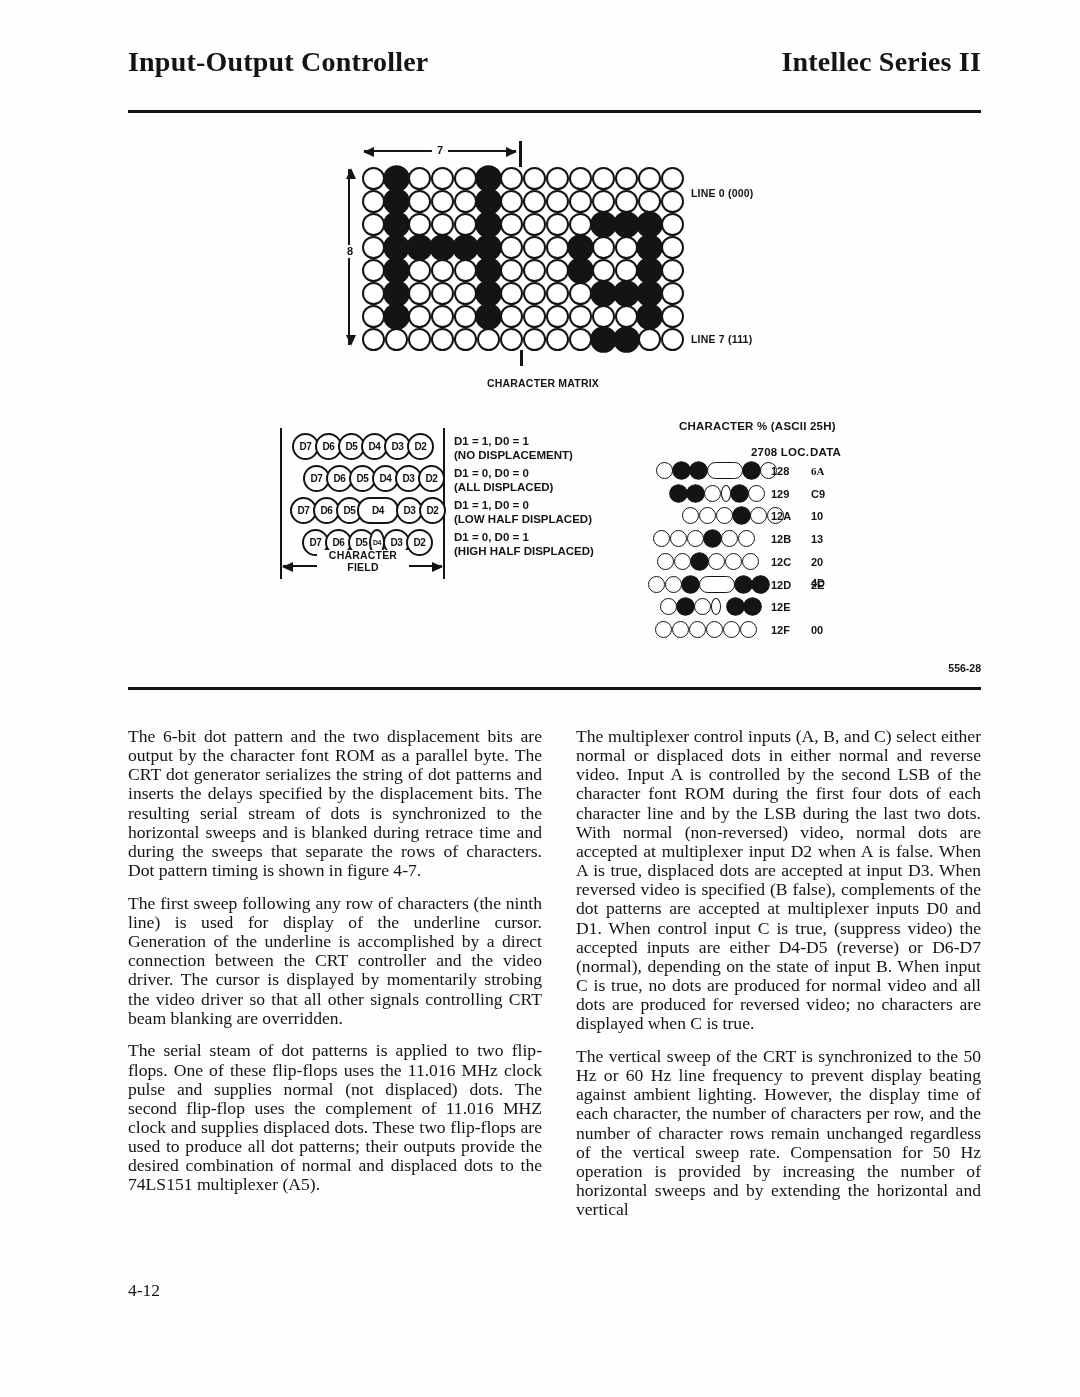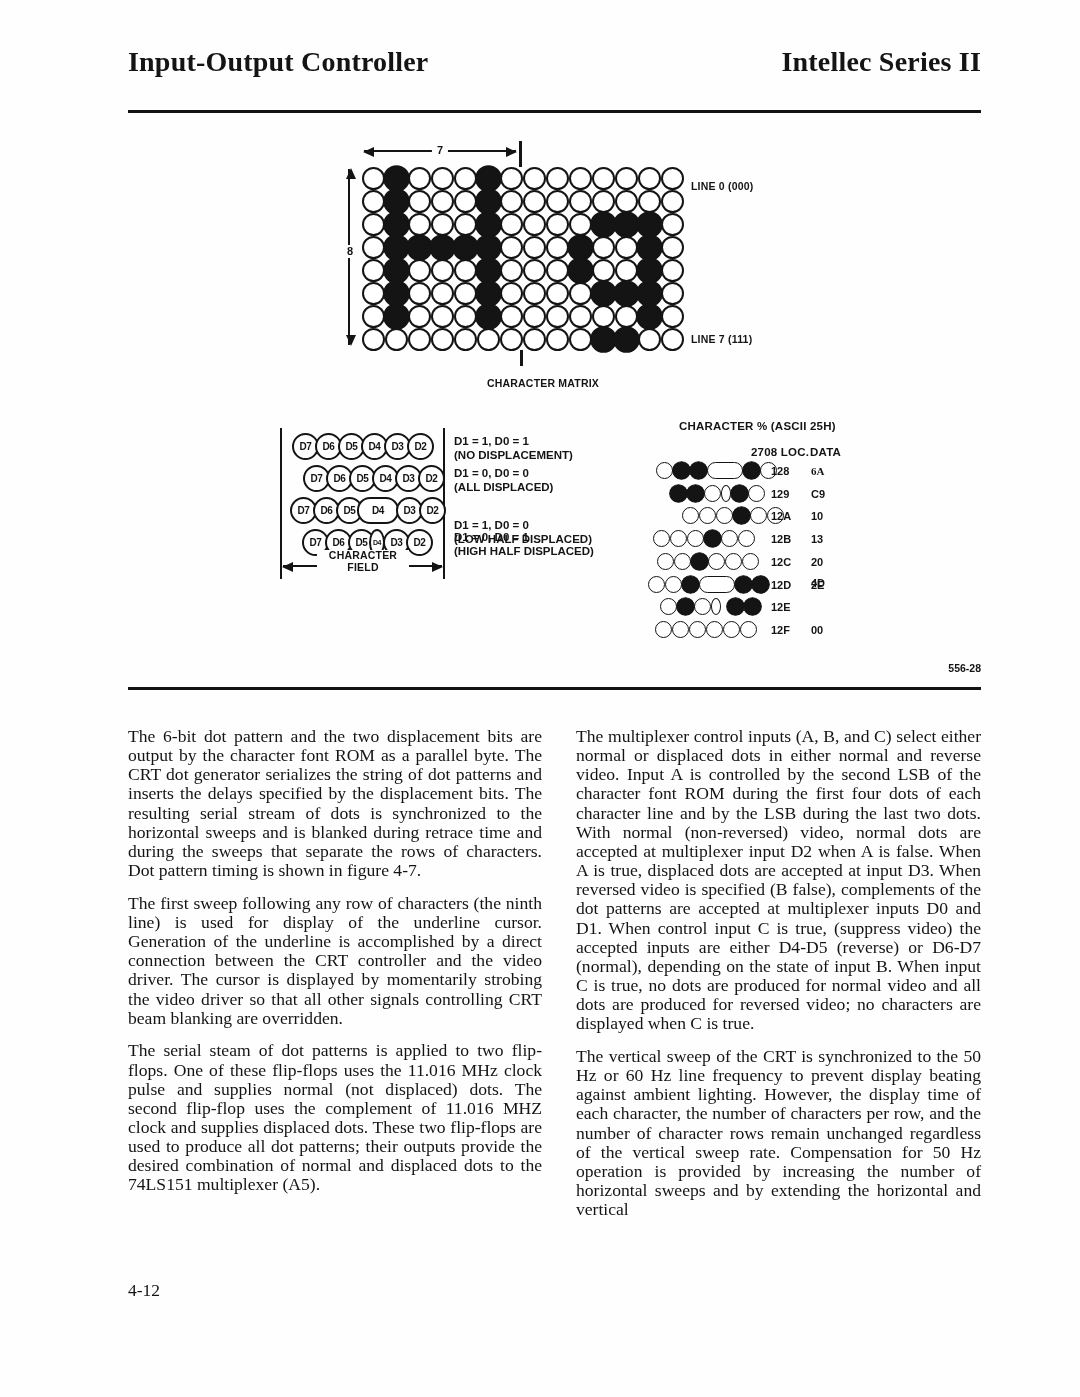--- a/index.html
+++ b/index.html
@@ -196,21 +196,21 @@
 
   <div class="arrow-h" style="left:364px; top:150px; width:152px;">
     <div class="dim-label" style="left:50%; top:-8px; transform:translateX(-50%);">7</div>
   </div>
   <div class="tick" style="left:519px; top:141px; height:26px;"></div>
 
   <div class="arrow-v" style="left:348px; top:169px; height:176px;">
     <div class="dim-label" style="left:-5px; top:76px; padding:1px 2px;">8</div>
   </div>
 
-  <div class="figlabel" style="left:691px; top:180px;">LINE 0 (000)</div>
+  <div class="figlabel" style="left:691px; top:187px;">LINE 0 (000)</div>
   <div class="figlabel" style="left:691px; top:333px;">LINE 7 (111)</div>
   <div class="tick" style="left:520px; top:350px; height:16px;"></div>
   <div class="figlabel" style="left:480px; width:126px; text-align:center; top:377px;">CHARACTER MATRIX</div>
 
   <div class="vbracket" style="left:280px;"></div>
   <div class="vbracket" style="left:443px;"></div>
   <div id="char-field">
       <div class="fcirc" style="left: 292px; top: 433px; width: 27px; height: 27px; font-size: 10px; z-index: 0; border-radius: 50%; letter-spacing: -0.5px;">D7</div>
       <div class="fcirc" style="left: 315px; top: 433px; width: 27px; height: 27px; font-size: 10px; z-index: 0; border-radius: 50%; letter-spacing: -0.5px;">D6</div>
       <div class="fcirc" style="left: 338px; top: 433px; width: 27px; height: 27px; font-size: 10px; z-index: 0; border-radius: 50%; letter-spacing: -0.5px;">D5</div>
@@ -238,21 +238,21 @@
     </div>
 
   <div class="disp-label" style="top:435px;">
     <div>D1 = 1, D0 = 1</div>
     <div>(NO DISPLACEMENT)</div>
   </div>
   <div class="disp-label" style="top:467px;">
     <div>D1 = 0, D0 = 0</div>
     <div>(ALL DISPLACED)</div>
   </div>
-  <div class="disp-label" style="top:519px;">
+  <div class="disp-label" style="top:499px;">
     <div>D1 = 1, D0 = 0</div>
     <div>(LOW HALF DISPLACED)</div>
   </div>
   <div class="disp-label" style="top:531px;">
     <div>D1 = 0, D0 = 1</div>
     <div>(HIGH HALF DISPLACED)</div>
   </div>
 
   <div class="arrow-h" style="left:283px; top:565px; width:159px;"></div>
   <div class="figlabel" style="left:317px; top:550px; width:92px; text-align:center; background:#fefefe; z-index:3; line-height:11.5px;">

